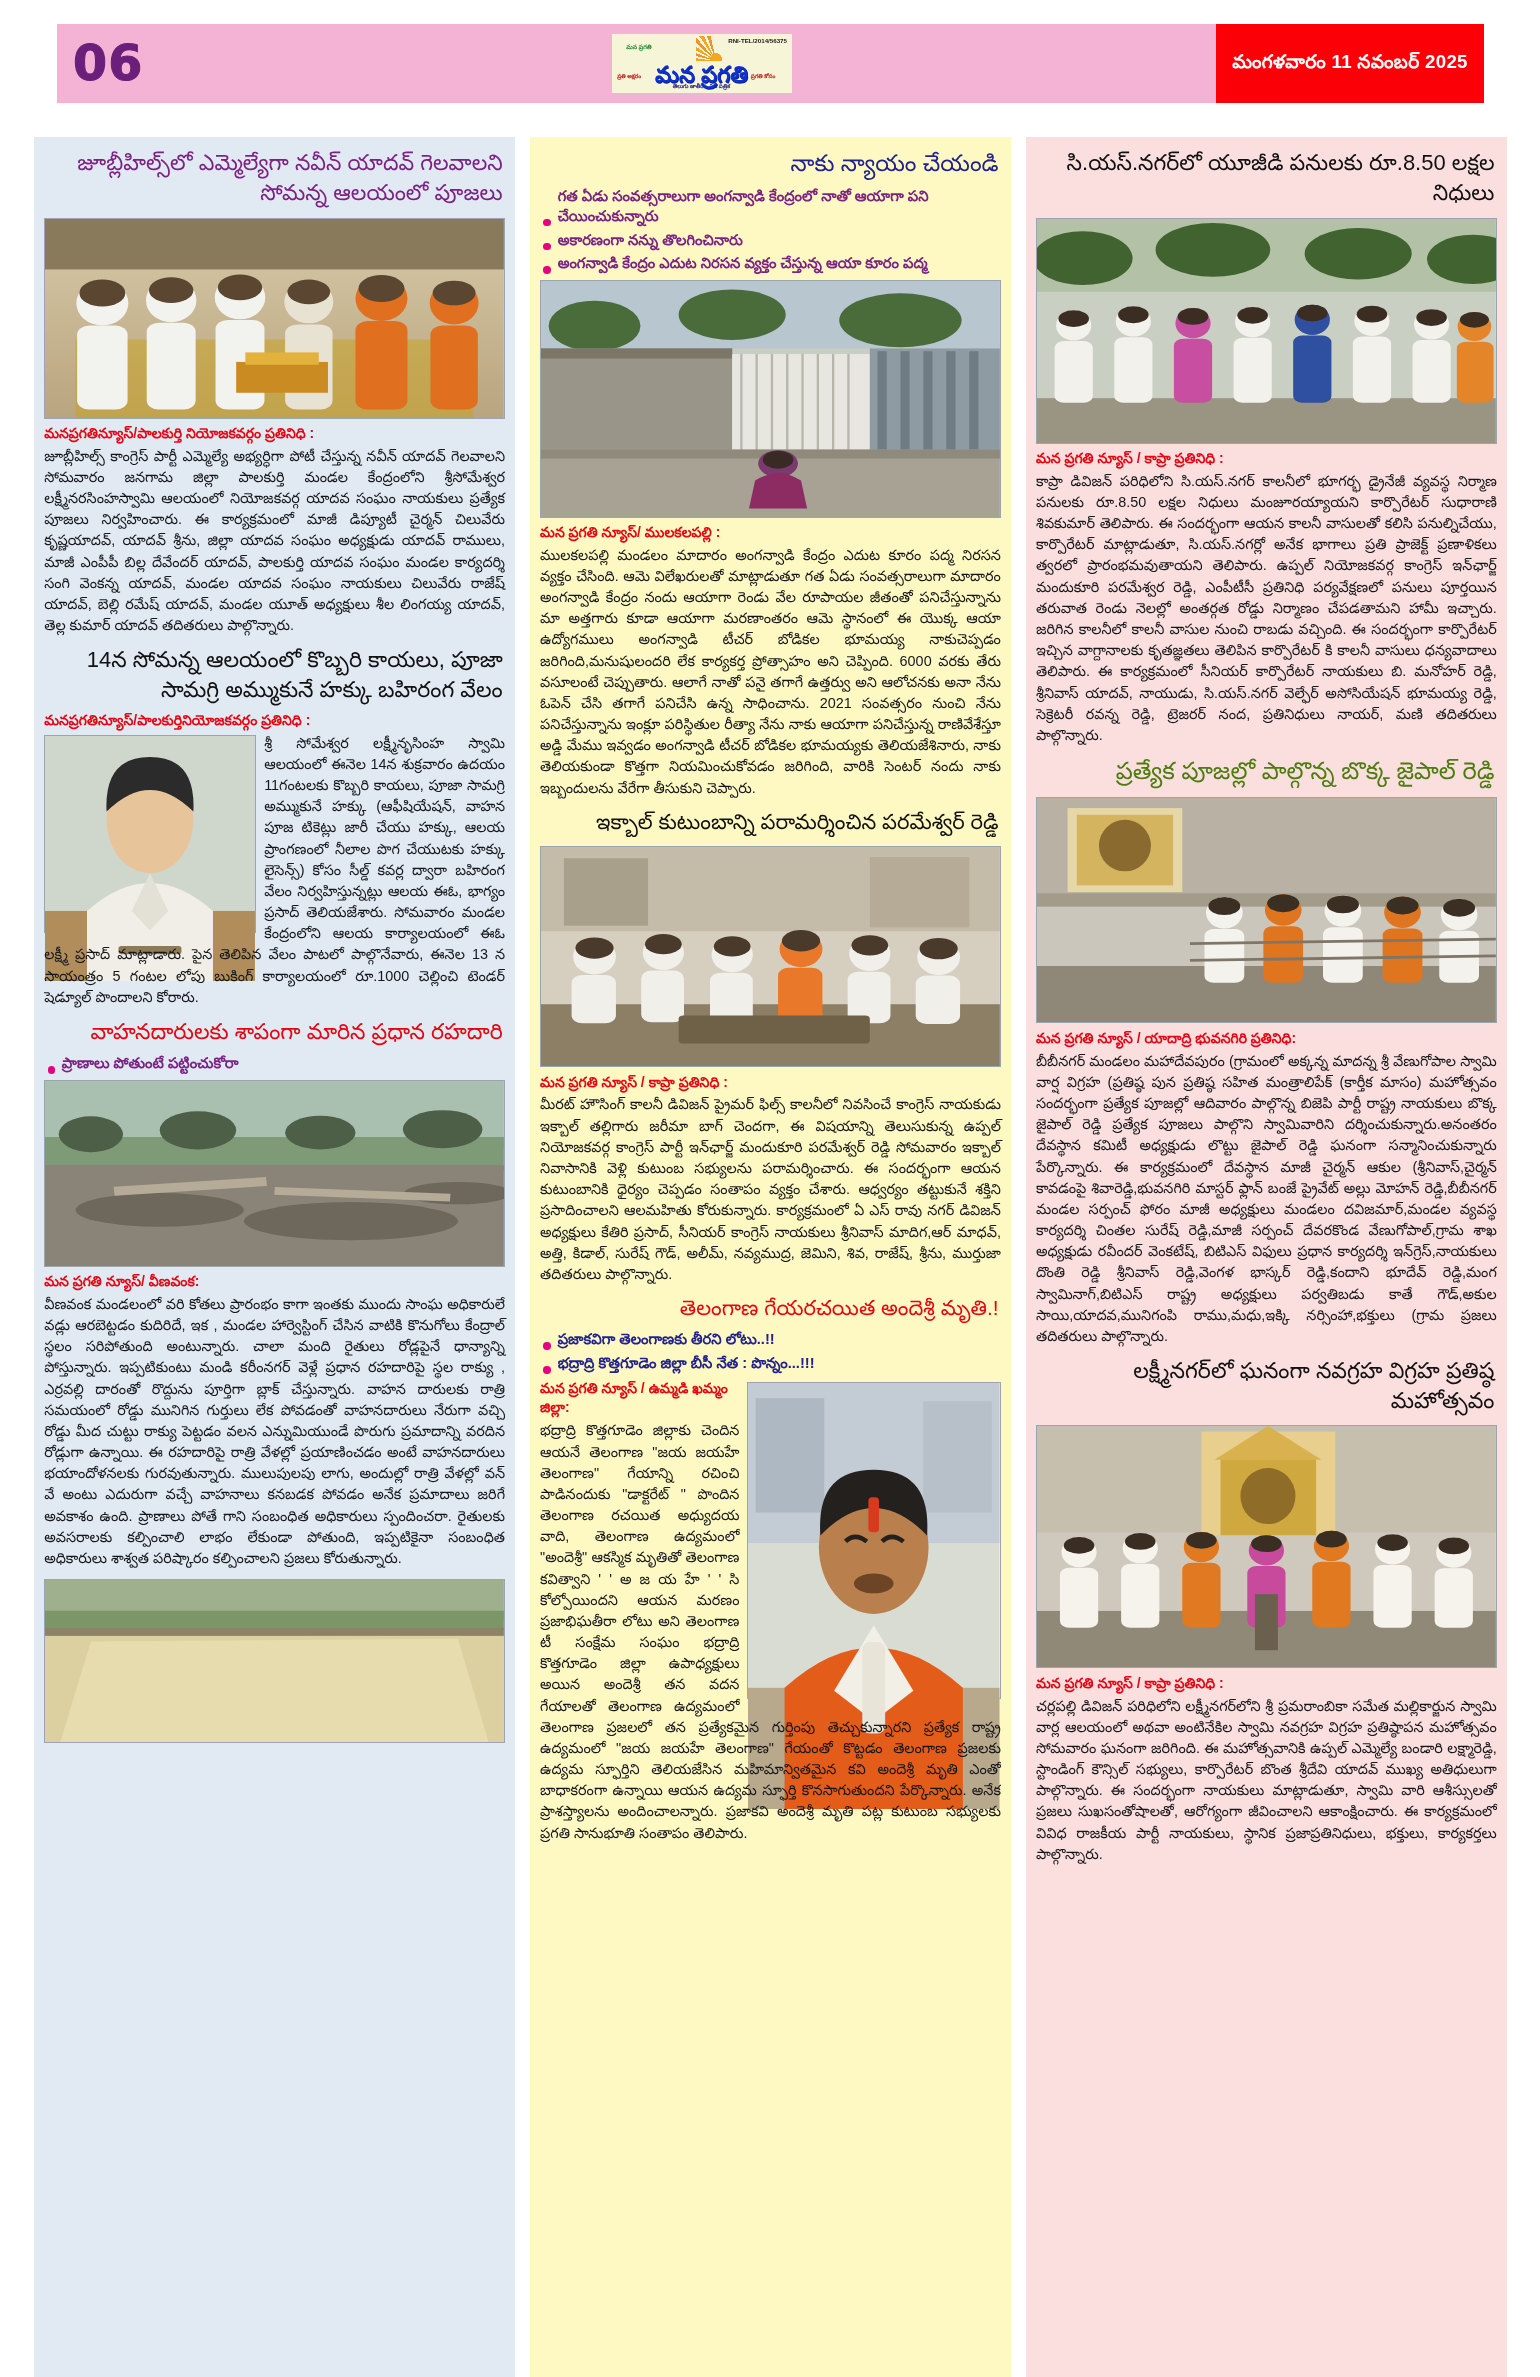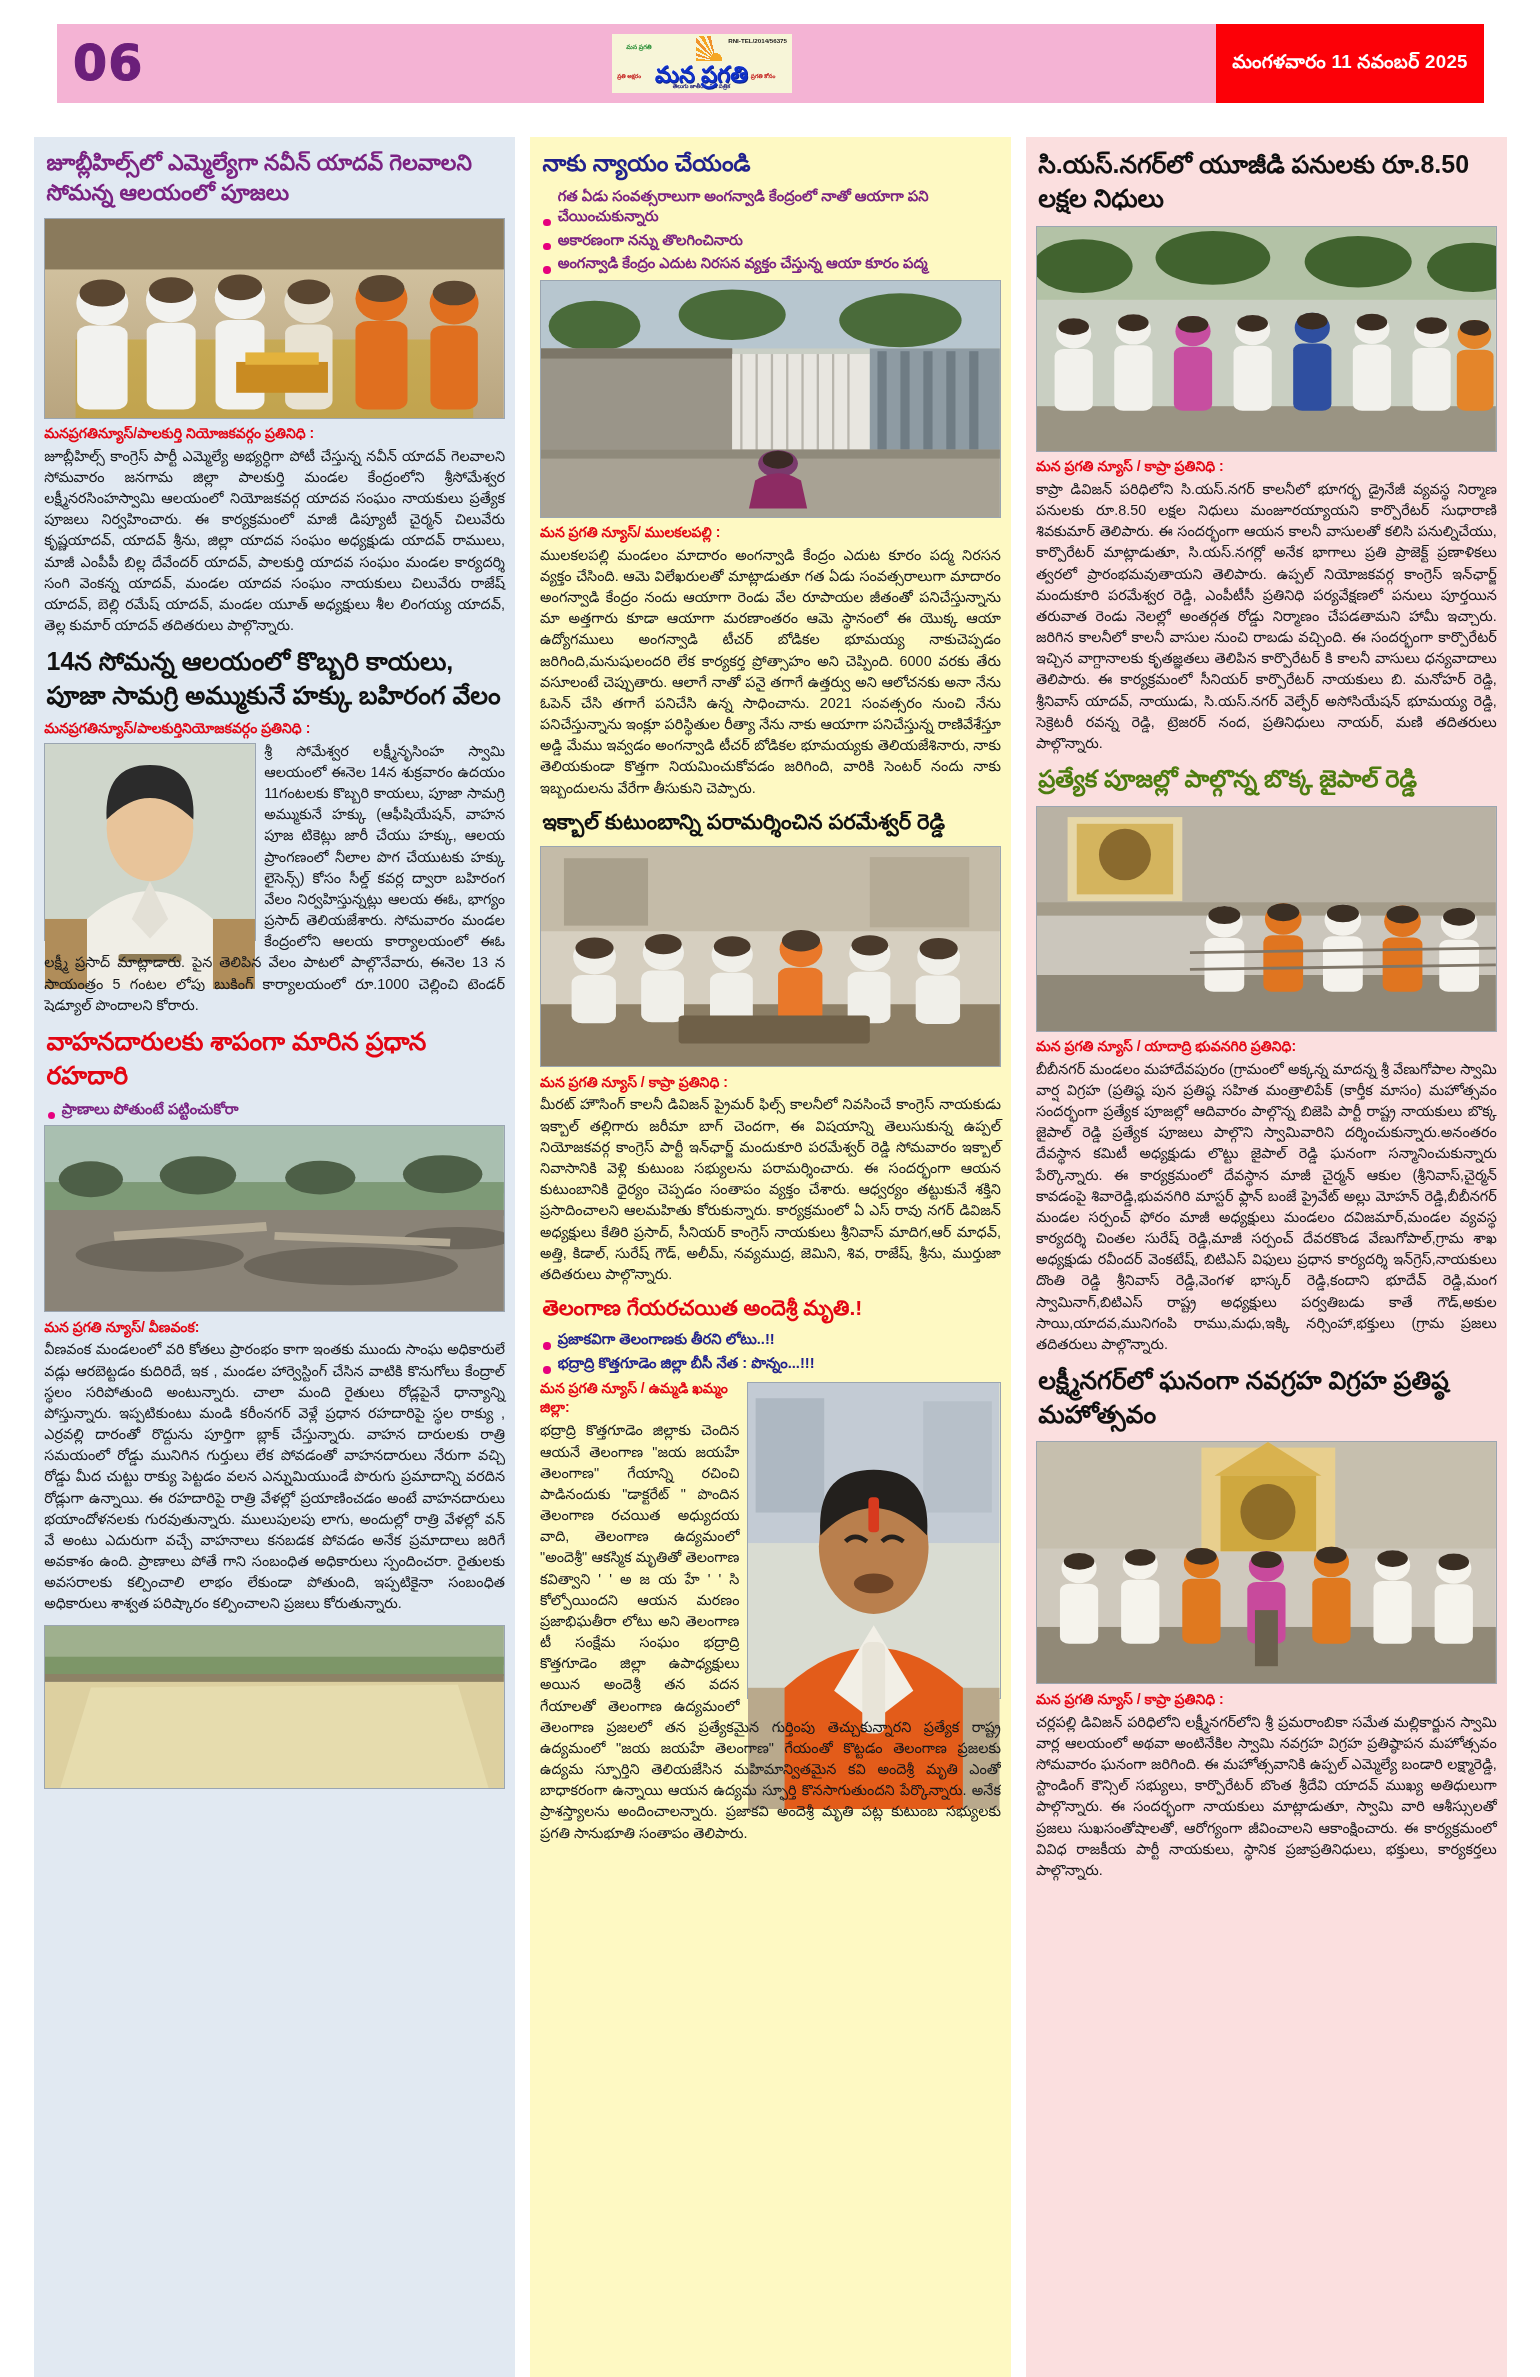--- a/index.html
+++ b/index.html
@@ -158,31 +158,31 @@
     padding: 8px 10.2px 11.3px 10.2px;
   }
   .col-1 { background: #e1e9f2; }
   .col-2 { background: #fef9c3; }
   .col-3 { background: #fbdfdf; }
 
   
   .article { margin-bottom: 5.7px; }
 
   .hl {
-    text-align: left;
-    font-weight: bold;
+    text-align: right;
+    font-weight: normal;
     line-height: 1.34;
     padding: 3.4px 2.3px 5.7px 2.3px;
   }
   .hl-purple  { color: #7b2382; font-size: 22px; }
   .hl-navy    { color: #22228c; font-size: 23px; }
   .hl-black   { color: #111111; font-size: 21px; }
   .hl-red     { color: #e30613; font-size: 21px; }
   .hl-purple2 { color: #4d7c0f; font-size: 24px; }
-  .hl-sm      { font-size: 25px; }
+  .hl-sm      { font-size: 22px; }
 
   .bullets { margin: 2.3px 0 5.7px 3.4px; }
   .bullet {
     display: flex;
     align-items: flex-end;
     gap: 6.8px;
     margin-bottom: 4.5px;
     line-height: 1.32;
   }
   .bullet-dot {

